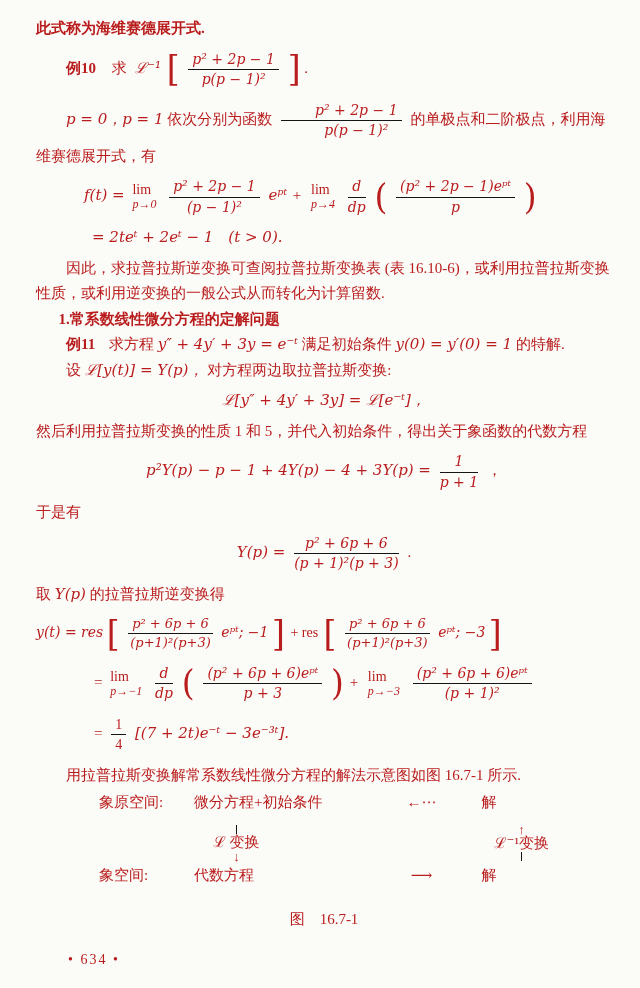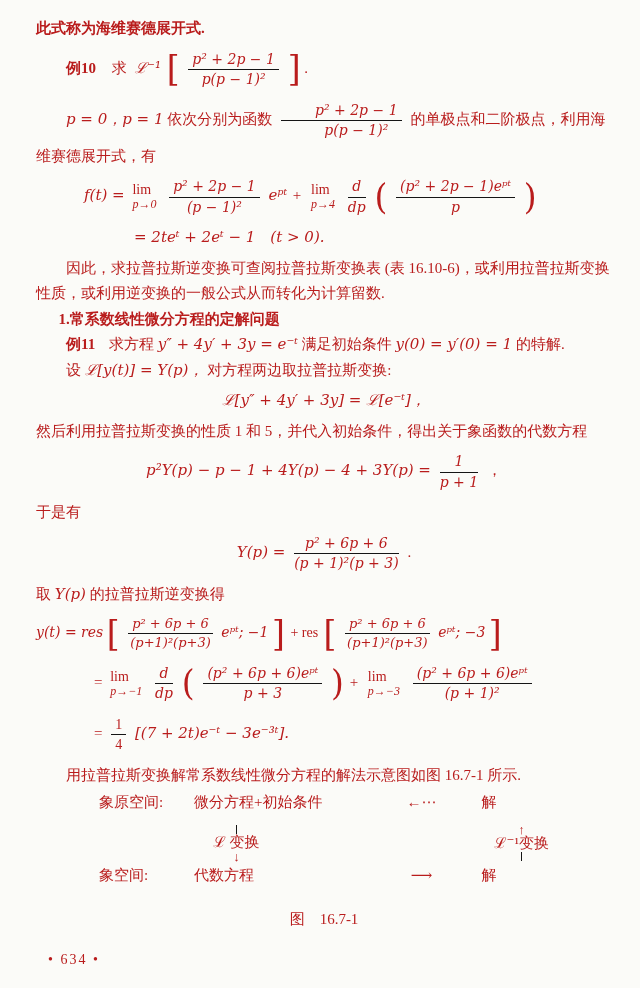--- a/index.html
+++ b/index.html
@@ -44,21 +44,21 @@
   .drow{display:flex;align-items:center;}
   .dlabel{width:95px;white-space:nowrap;}
   .ditem{width:190px;white-space:nowrap;}
   .darr{width:75px;text-align:center;}
   .dright{width:60px;text-align:center;}
   .dmid{display:flex;margin:1px 0;gap:48px;}
   .varrow{display:flex;flex-direction:column;align-items:center;line-height:1.15;}
   .vline{width:1.4px;height:9px;background:#151515;}
   .aglyph{font-size:13px;line-height:.9;}
   .caption{text-align:center;margin-top:18px;font-size:15px;}
-  .pagenum{position:absolute;left:48px;bottom:16px;font-size:14px;letter-spacing:2px;}
+  .pagenum{position:absolute;left:68px;bottom:16px;font-size:14px;letter-spacing:2px;}
 </style>
 </head>
 <body>
 
 <div class="page">
 
   <p class="bold">此式称为海维赛德展开式.</p>
 
   <div class="eq" style="margin-left:30px">
     <span class="exlabel">例10</span>
@@ -103,21 +103,21 @@
       <span class="num">d</span>
       <span class="den">dp</span>
     </span>
     <span class="bb">(</span>
     <span class="frac mi">
       <span class="num">(p² + 2p − 1)eᵖᵗ</span>
       <span class="den">p</span>
     </span>
     <span class="bb">)</span>
   </div>
-  <div class="eq mi" style="margin-left:98px">= 2teᵗ + 2eᵗ − 1　(t &gt; 0).</div>
+  <div class="eq mi" style="margin-left:56px">= 2teᵗ + 2eᵗ − 1　(t &gt; 0).</div>
 
   <p class="indent">因此，求拉普拉斯逆变换可查阅拉普拉斯变换表 (表 16.10-6)，或利用拉普拉斯变换性质，或利用逆变换的一般公式从而转化为计算留数.</p>
 
 
   <p class="indent15 bold">1.常系数线性微分方程的定解问题</p>
 
   <p class="indent">
     <span class="exlabel">例11</span>
     <span class="zh">求方程</span>
     <span class="mi">y″ + 4y′ + 3y = e⁻ᵗ</span>

